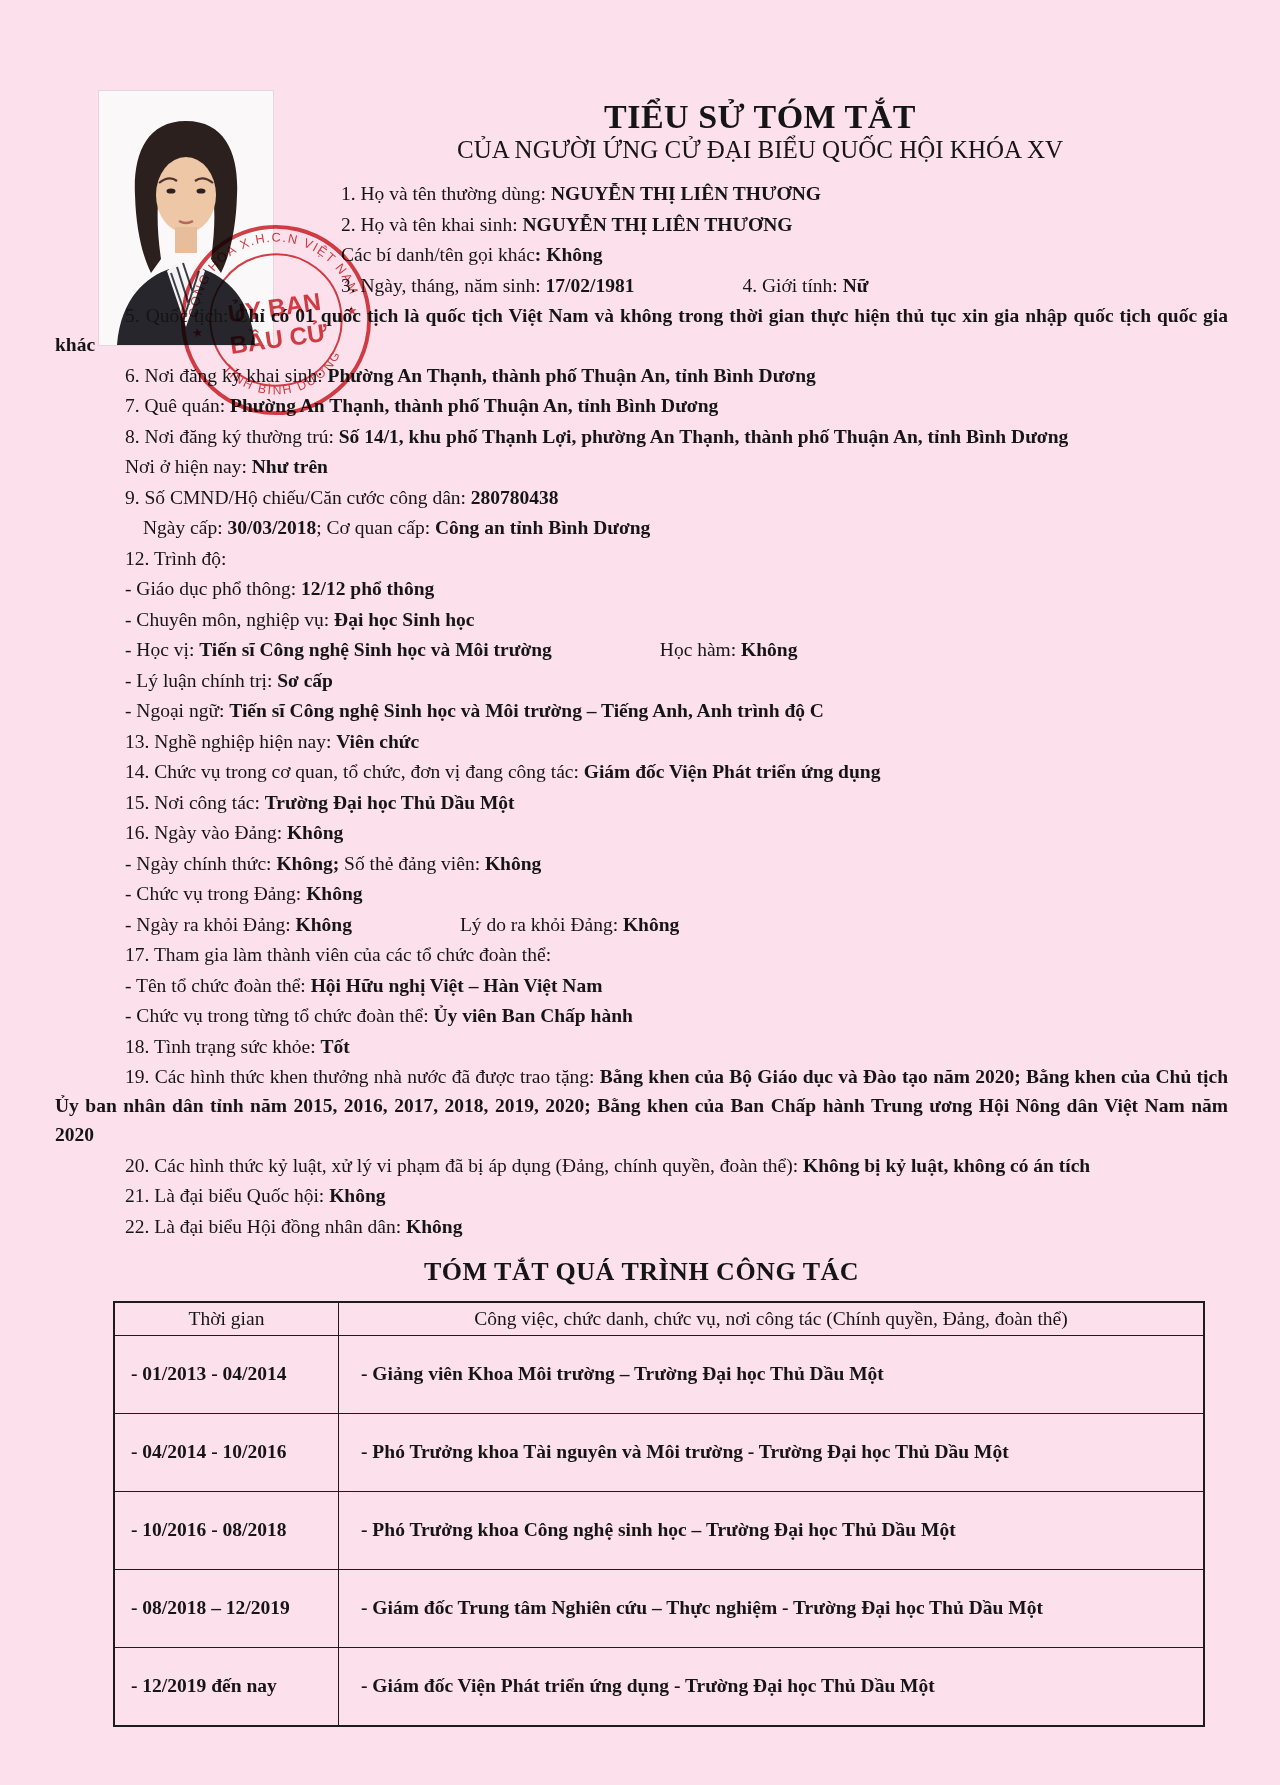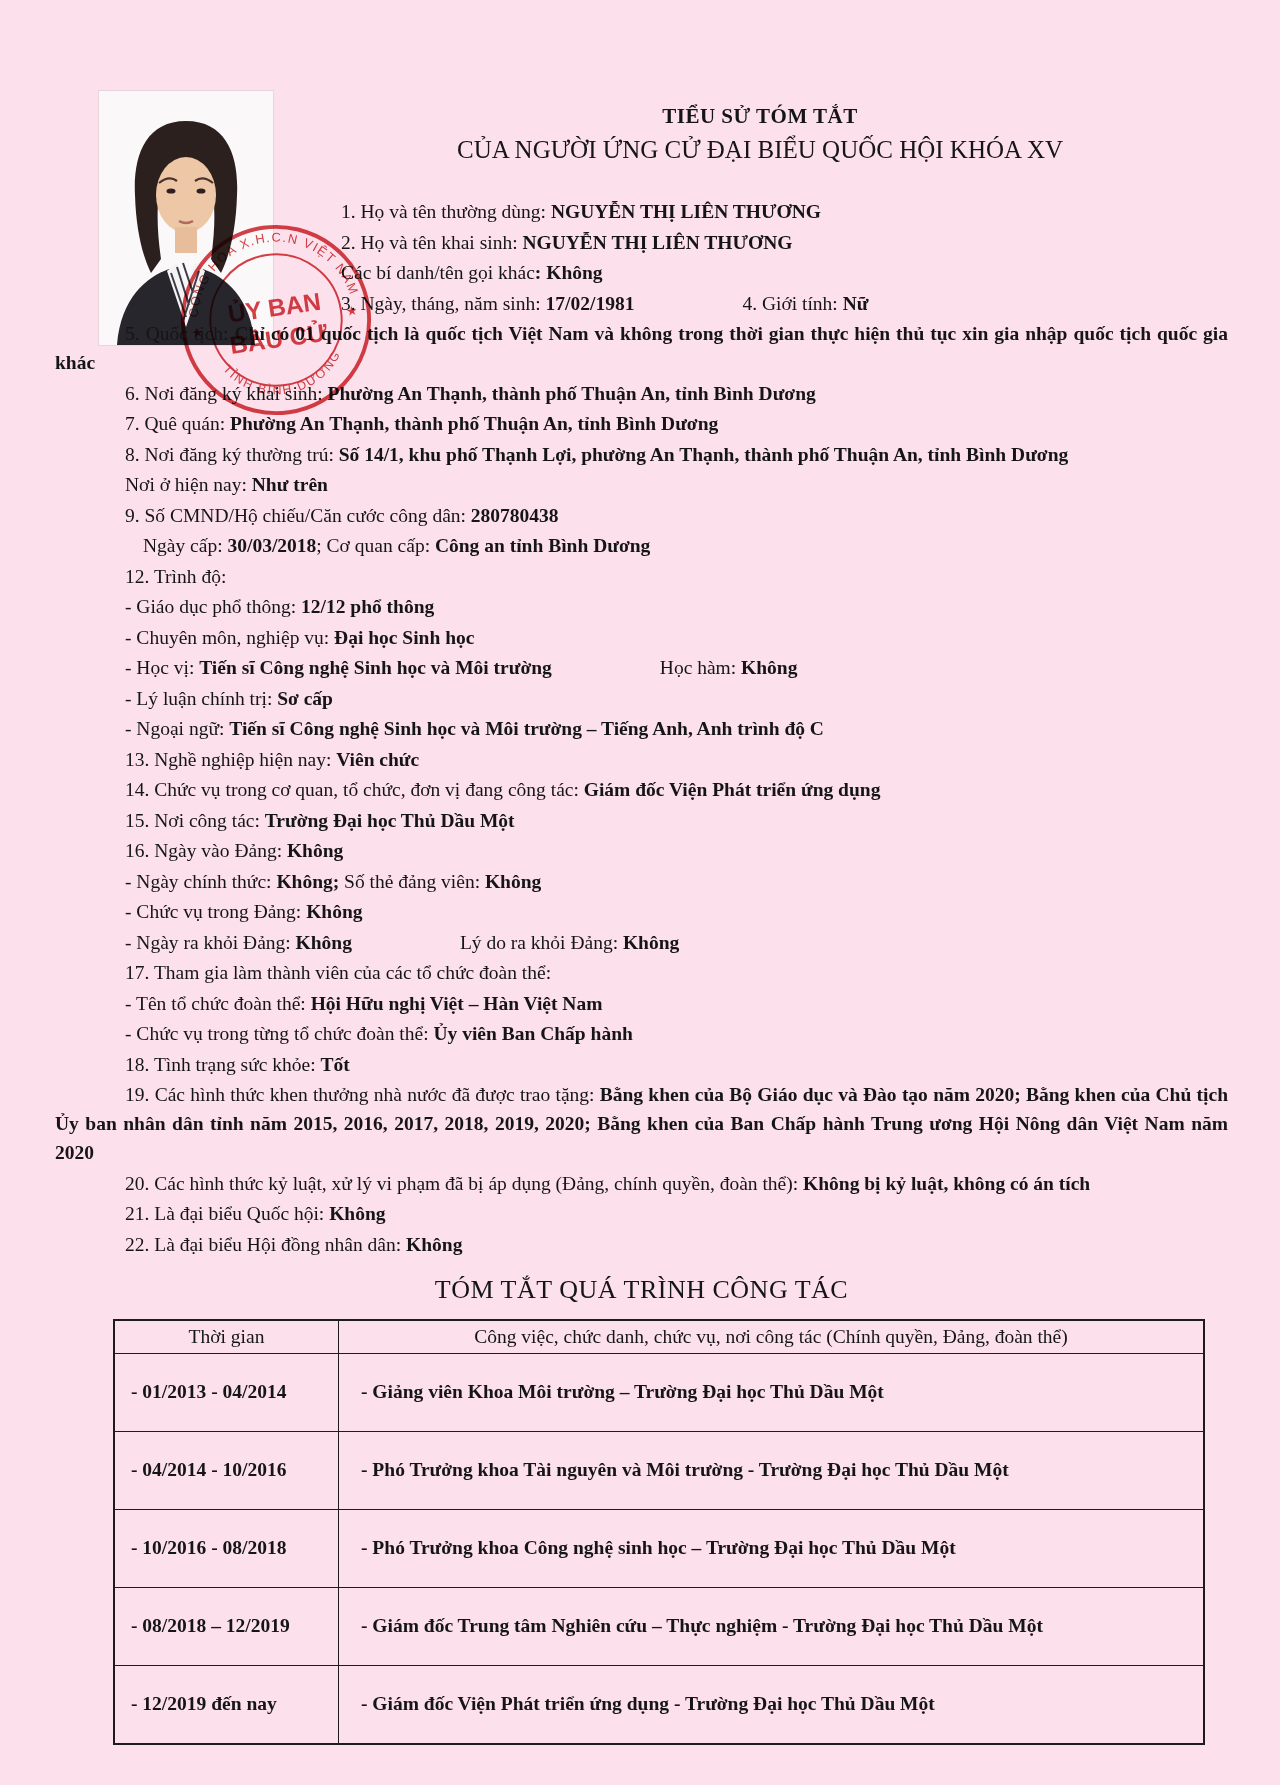--- a/index.html
+++ b/index.html
@@ -16,29 +16,29 @@
   }
   
   .stamp {
     position:absolute; left:178px; top:222px; width:196px; height:196px;
     transform:rotate(-8deg);
     opacity:.92; mix-blend-mode:multiply;
     z-index:6; pointer-events:none;
   }
   .content { position:relative; padding:100px 52px 0 55px; z-index:2; }
   .titleblock { margin-left:285px; margin-right:48px; text-align:center; }
-  .title-1 { font-weight:bold; font-size:21px; line-height:33px; letter-spacing:.5px; }
+  .title-1 { font-weight:bold; font-size:34px; line-height:33px; letter-spacing:.5px; }
   .title-2 { font-weight:normal; font-size:25px; line-height:33px; }
-  .hblock { margin-left:286px; margin-top:31px; }
+  .hblock { margin-left:286px; margin-top:13px; }
   p.line { margin:1.5px 0; font-size:19.5px; line-height:29px; text-indent:70px; text-align:justify; }
   .hblock p.line { text-indent:0; text-align:left; }
   p.line.ind2 { text-indent:88px; }
   .b { font-weight:bold; }
   .gap { display:inline-block; width:108px; }
-  .career-heading { font-weight:normal; font-size:26px; text-align:center; margin:16px 0 14px 0; letter-spacing:.5px; }
+  .career-heading { font-weight:bold; font-size:26px; text-align:center; margin:16px 0 14px 0; letter-spacing:.5px; }
   table.career {
     border-collapse:collapse; margin-left:58px; width:1092px;
     border:2.5px solid #1c1c1c; background:transparent;font-family:Liberation Serif, serif;
   }
   table.career th, table.career td { border:1px solid #1c1c1c; font-size:19.5px; }
   table.career th { font-weight:normal; height:32px; text-align:center; padding:0 6px; }
   table.career td { height:75px; vertical-align:middle; }
   td.cell-period { width:206px; padding-left:16px; font-weight:bold; white-space:nowrap; }
   td.cell-work { padding-left:22px; padding-right:10px; font-weight:bold; }
 </style>

